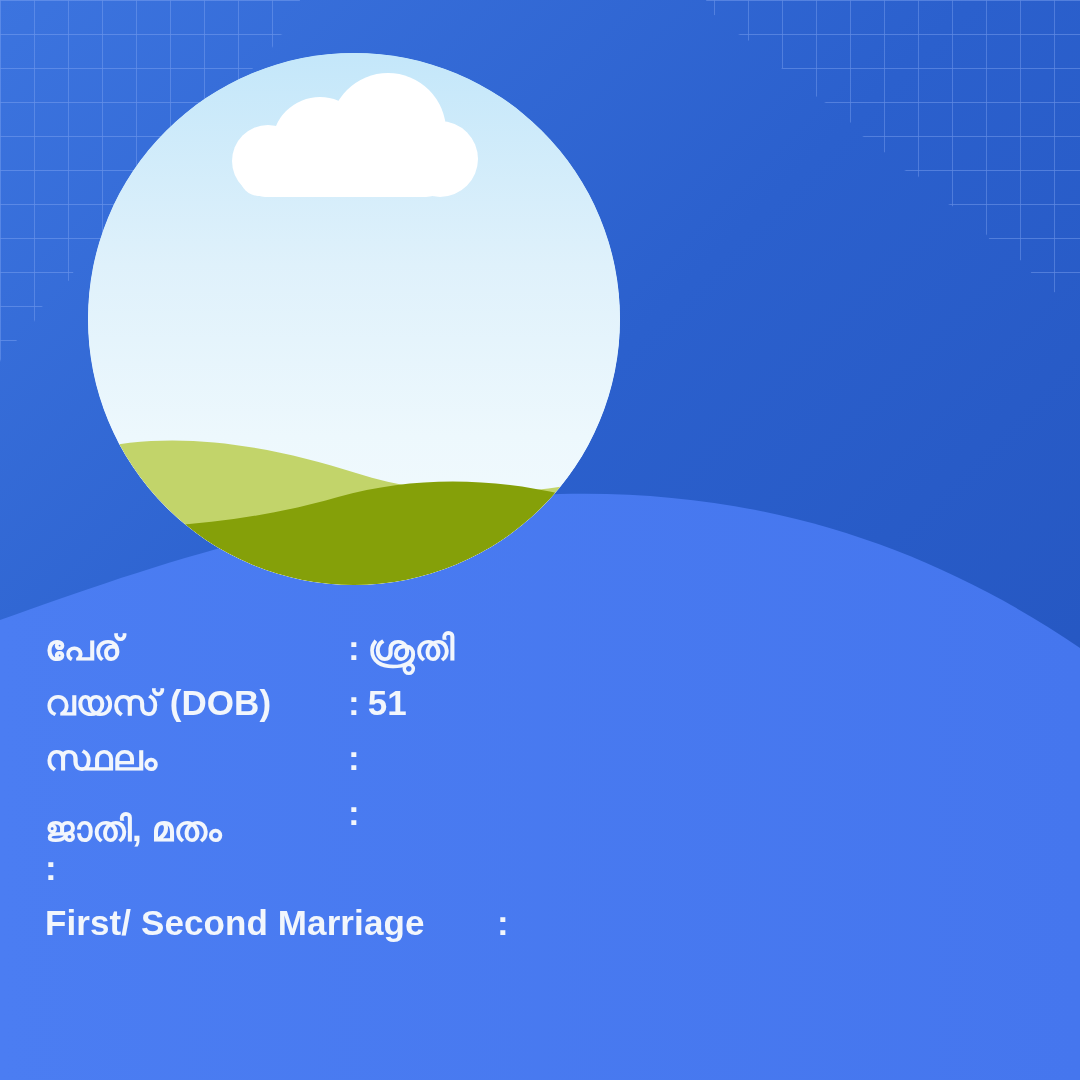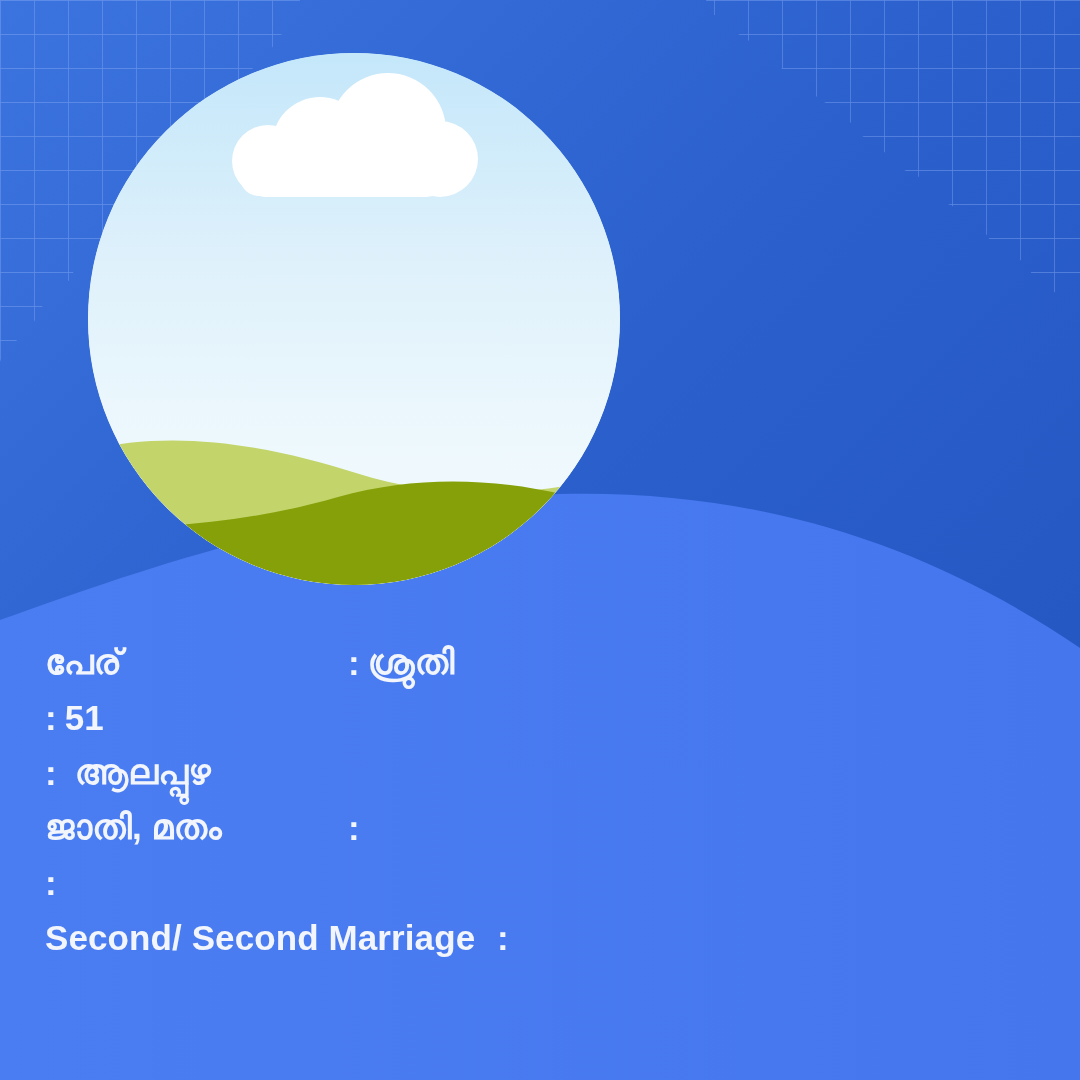--- a/index.html
+++ b/index.html
@@ -40,21 +40,21 @@
 
   
   #details {
     position: absolute;
     left: 45px;
     top: 628px;
     width: 990px;
   }
   .row {
     display: flex;
-    align-items: flex-end;
+    align-items: flex-start;
     height: 55px;
     white-space: nowrap;
   }
   .label {
     color: #f2f6fc;
     font-size: 35px;
     font-weight: bold;
     letter-spacing: 0.1px;
   }
   .row-name   .label { width: 303px; }
@@ -158,38 +158,39 @@
 
   <div id="details">
 
     <div class="row row-name">
       <span class="label">പേര്</span>
       <span class="value sep">:</span>
       <span class="value">ശ്രുതി</span>
     </div>
 
     <div class="row row-age">
+      <span class="label">വയസ് (DOB)</span>
       <span class="value sep">:</span>
       <span class="value">51</span>
     </div>
 
     <div class="row row-place">
+      <span class="label">സ്ഥലം</span>
       <span class="value sep">:</span>
-      <span class="value">ആലപ്പുഴ</span>
     </div>
 
     <div class="row row-caste">
       <span class="label">ജാതി, മതം</span>
       <span class="value sep">:</span>
     </div>
 
     <div class="row row-job">
       <span class="value sep">:</span>
       <span class="value"></span>
     </div>
 
     <div class="row row-marriage">
-      <span class="label">Second/ Second Marriage</span>
+      <span class="label">First/ Second Marriage</span>
       <span class="value sep">:</span>
     </div>
 
   </div>
 </div>
 
 </body></html>

